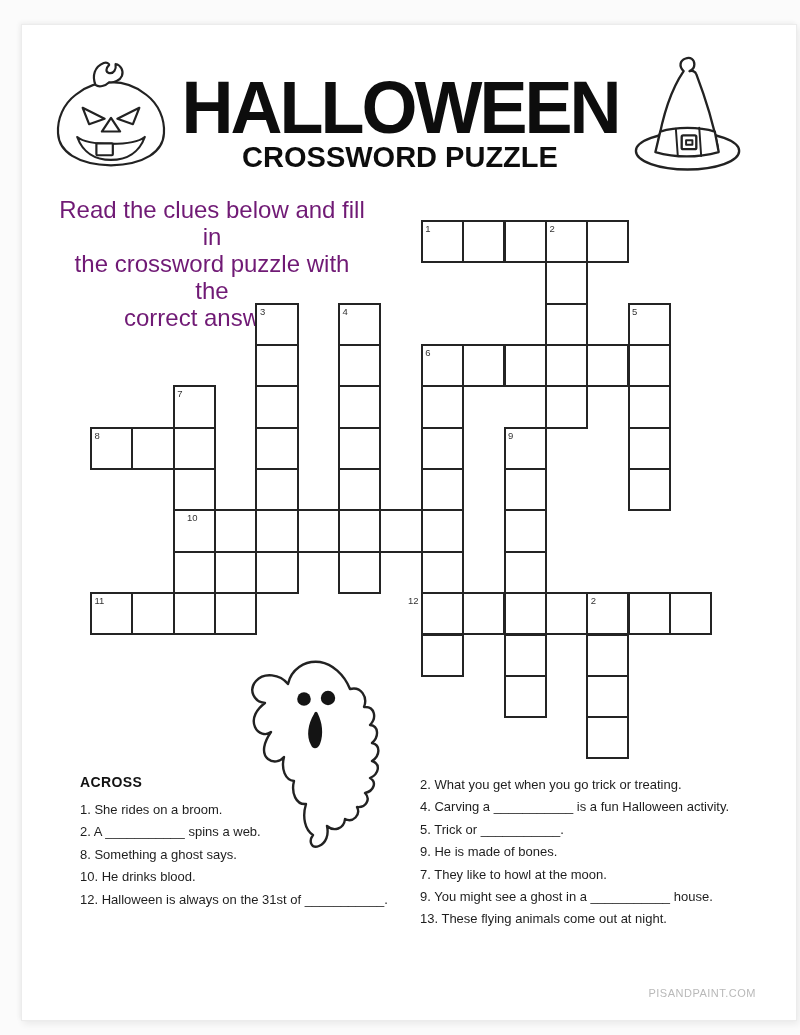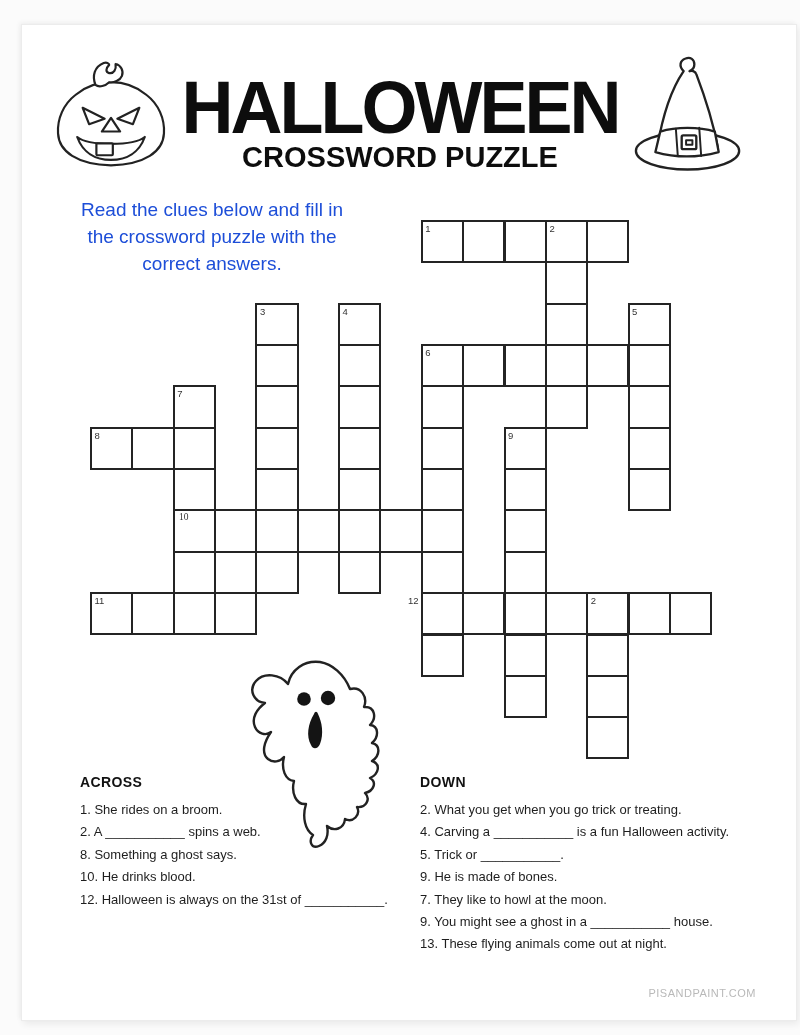--- a/index.html
+++ b/index.html
@@ -21,21 +21,21 @@
     font-weight:bold;font-size:72px;letter-spacing:-3px;color:#0d0d0d;
     transform:scaleY(1.04);white-space:nowrap;
   }
   .subtitle{
     position:absolute;left:160px;top:141px;width:480px;text-align:center;
     font-weight:bold;font-size:29px;letter-spacing:0px;color:#0d0d0d;white-space:nowrap;
   }
   
   .instructions{
     position:absolute;left:58px;top:196px;width:308px;text-align:center;
-    font-size:19px;line-height:27px;color:#1d4ed8;
+    font-size:24px;line-height:27px;color:#701a75;
   }
   
   #grid{position:absolute;left:90px;top:220px;width:624px;height:540px;}
   .cell{
     position:absolute;width:43.3px;height:43.3px;box-sizing:border-box;
     border:2px solid #242424;background:#fff;
   }
   .cellnum{
     position:absolute;font-size:9.5px;color:#333;z-index:3;line-height:1;
   }
@@ -161,21 +161,21 @@
     <div class="cell" style="left: 496.2px; top: 496.2px;"></div>
     <span class="cellnum" style="left: 335.3px; top: 4px;">1</span>
     <span class="cellnum" style="left: 459.4px; top: 4px;">2</span>
     <span class="cellnum" style="left: 169.9px; top: 86.7px;">3</span>
     <span class="cellnum" style="left: 252.6px; top: 86.7px;">4</span>
     <span class="cellnum" style="left: 542.1px; top: 86.7px;">5</span>
     <span class="cellnum" style="left: 335.3px; top: 128.1px;">6</span>
     <span class="cellnum" style="left: 87.2px; top: 169.4px;">7</span>
     <span class="cellnum" style="left: 4.5px; top: 210.8px;">8</span>
     <span class="cellnum" style="left: 418px; top: 210.8px;">9</span>
-    <span class="cellnum" style="left: 89px; top: 293.4px; font-family: Liberation Serif, serif;">10</span>
+    <span class="cellnum" style="left: 97px; top: 293.4px;">10</span>
     <span class="cellnum" style="left: 4.5px; top: 376.2px;">11</span>
     <span class="cellnum" style="left: 318px; top: 376.2px;">12</span>
     <span class="cellnum" style="left: 500.7px; top: 376.2px;">2</span>
   </div>
 
 <svg id="ghost" viewBox="0 0 180 200">
   <path class="ln" stroke-width="2" d="M92,10
     C76,8 63,18 60,32 C52,22 36,20 28,29 C20,38 26,50 37,51
     C29,57 23,66 27,75 C30,82 38,84 43,80
     C36,90 33,101 40,107 C45,111 52,110 56,105
@@ -197,21 +197,20 @@
   <div>
       <div class="clue">1. She rides on a broom.</div>
       <div class="clue">2. A ___________ spins a web.</div>
       <div class="clue">8. Something a ghost says.</div>
       <div class="clue">10. He drinks blood.</div>
       <div class="clue">12. Halloween is always on the 31st of ___________.</div>
     </div>
 </div>
 
 <div id="down" class="clues">
-  <h3>DOWN</h3>
   <div>
       <div class="clue">2. What you get when you go trick or treating.</div>
       <div class="clue">4. Carving a ___________ is a fun Halloween activity.</div>
       <div class="clue">5. Trick or ___________.</div>
       <div class="clue">9. He is made of bones.</div>
       <div class="clue">7. They like to howl at the moon.</div>
       <div class="clue">9. You might see a ghost in a ___________ house.</div>
       <div class="clue">13. These flying animals come out at night.</div>
     </div>
 </div>

